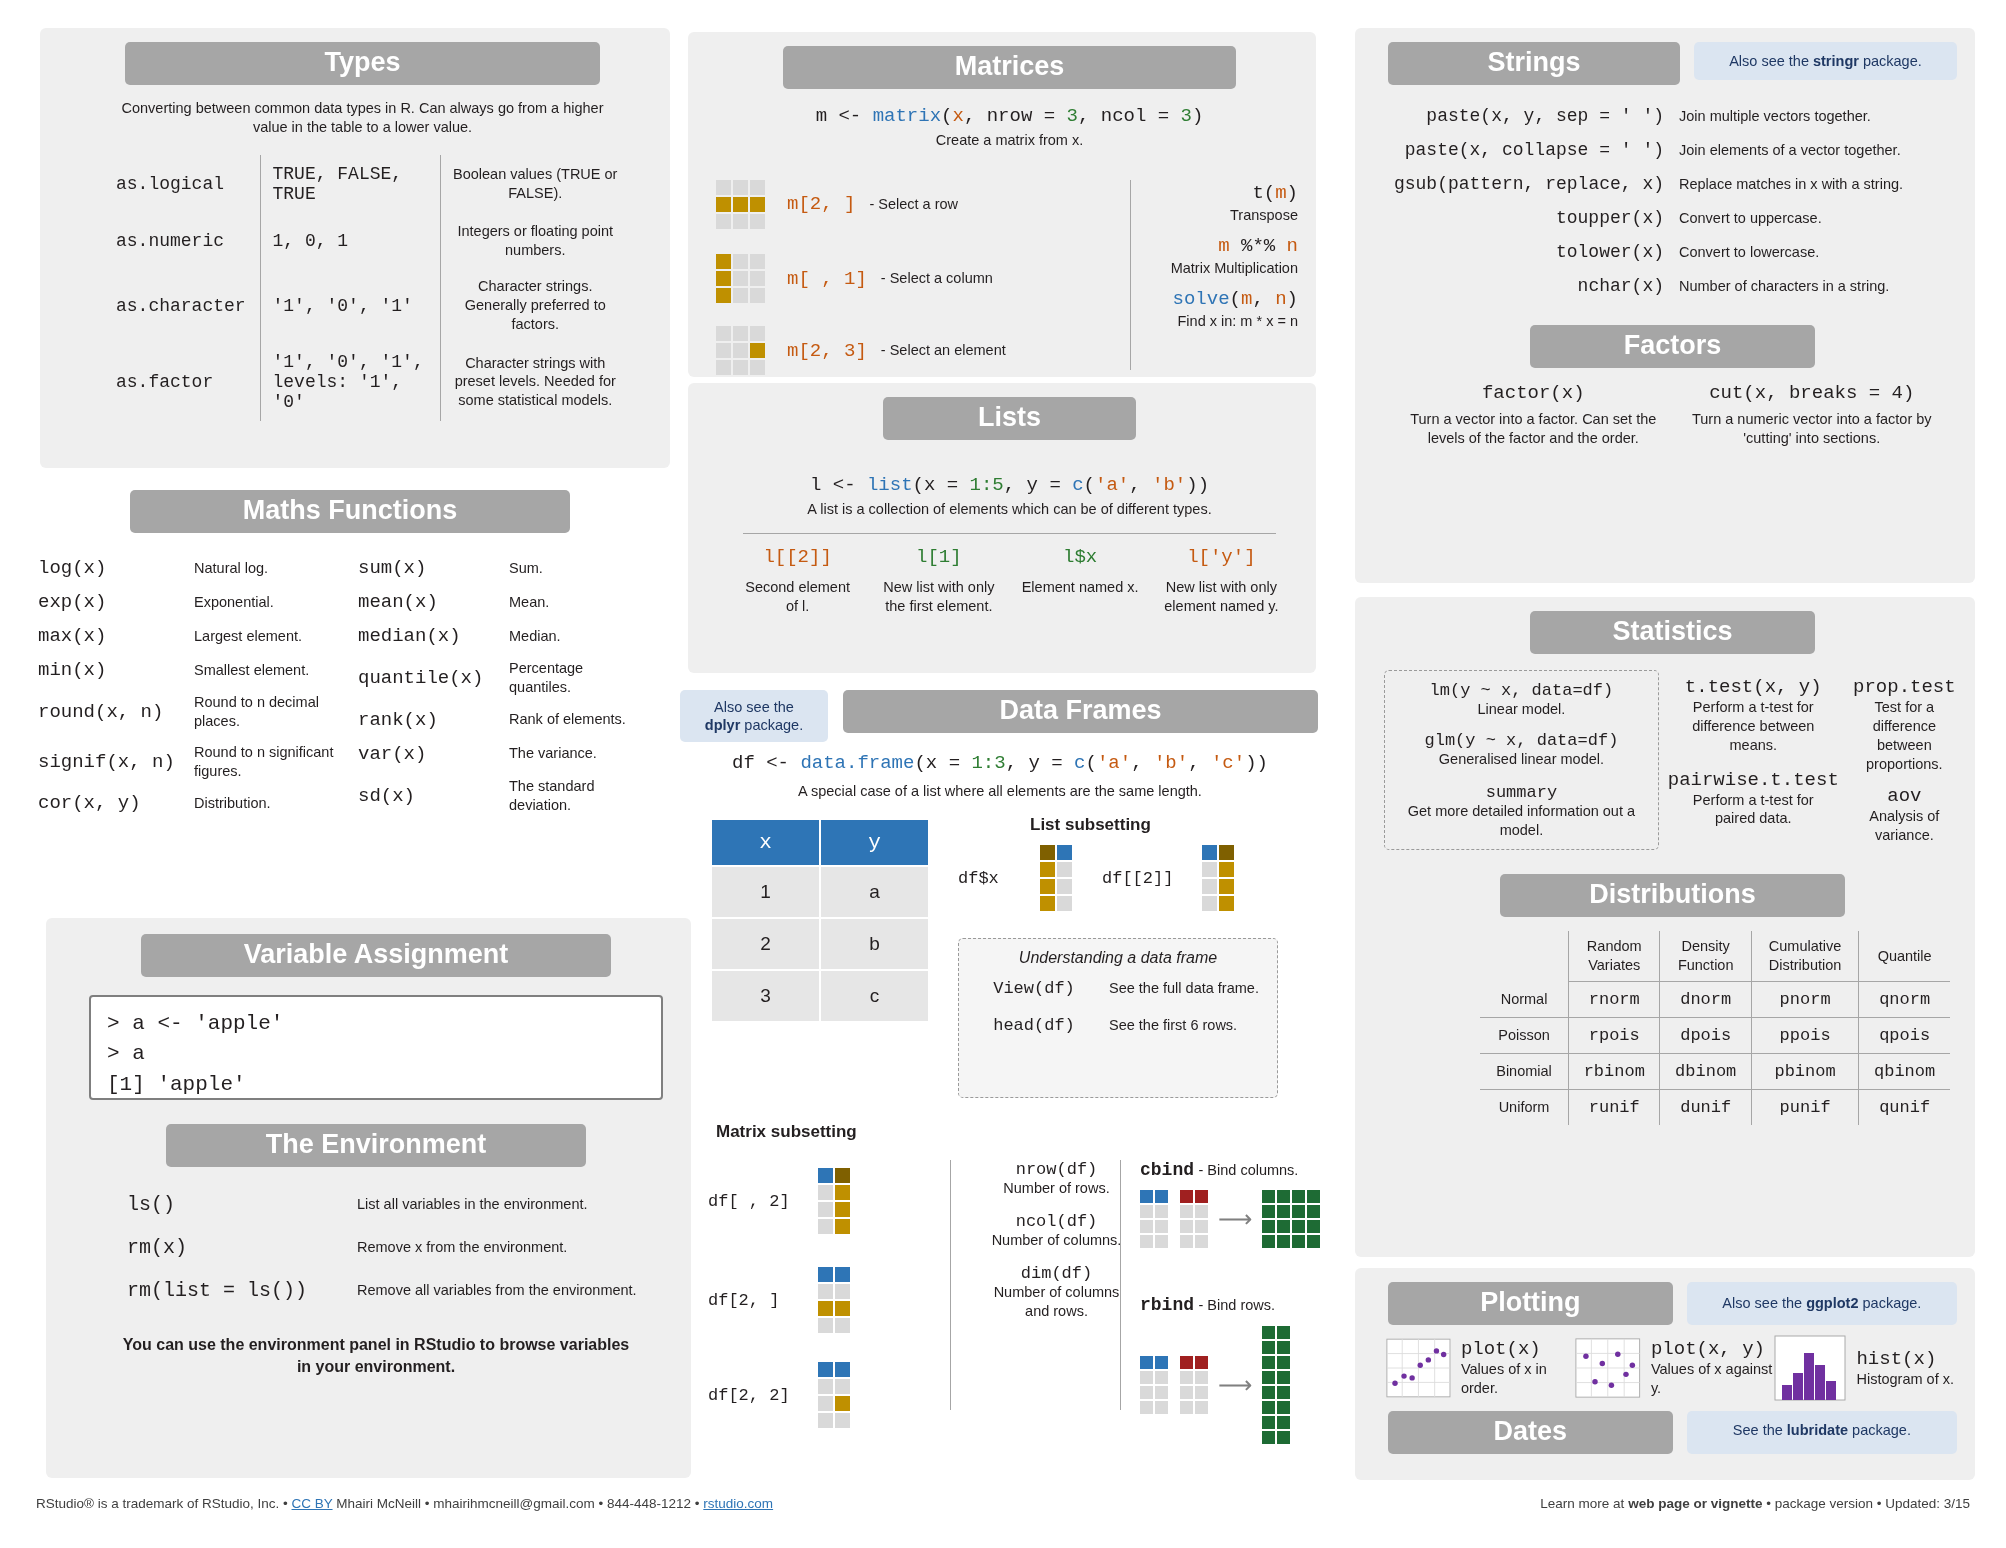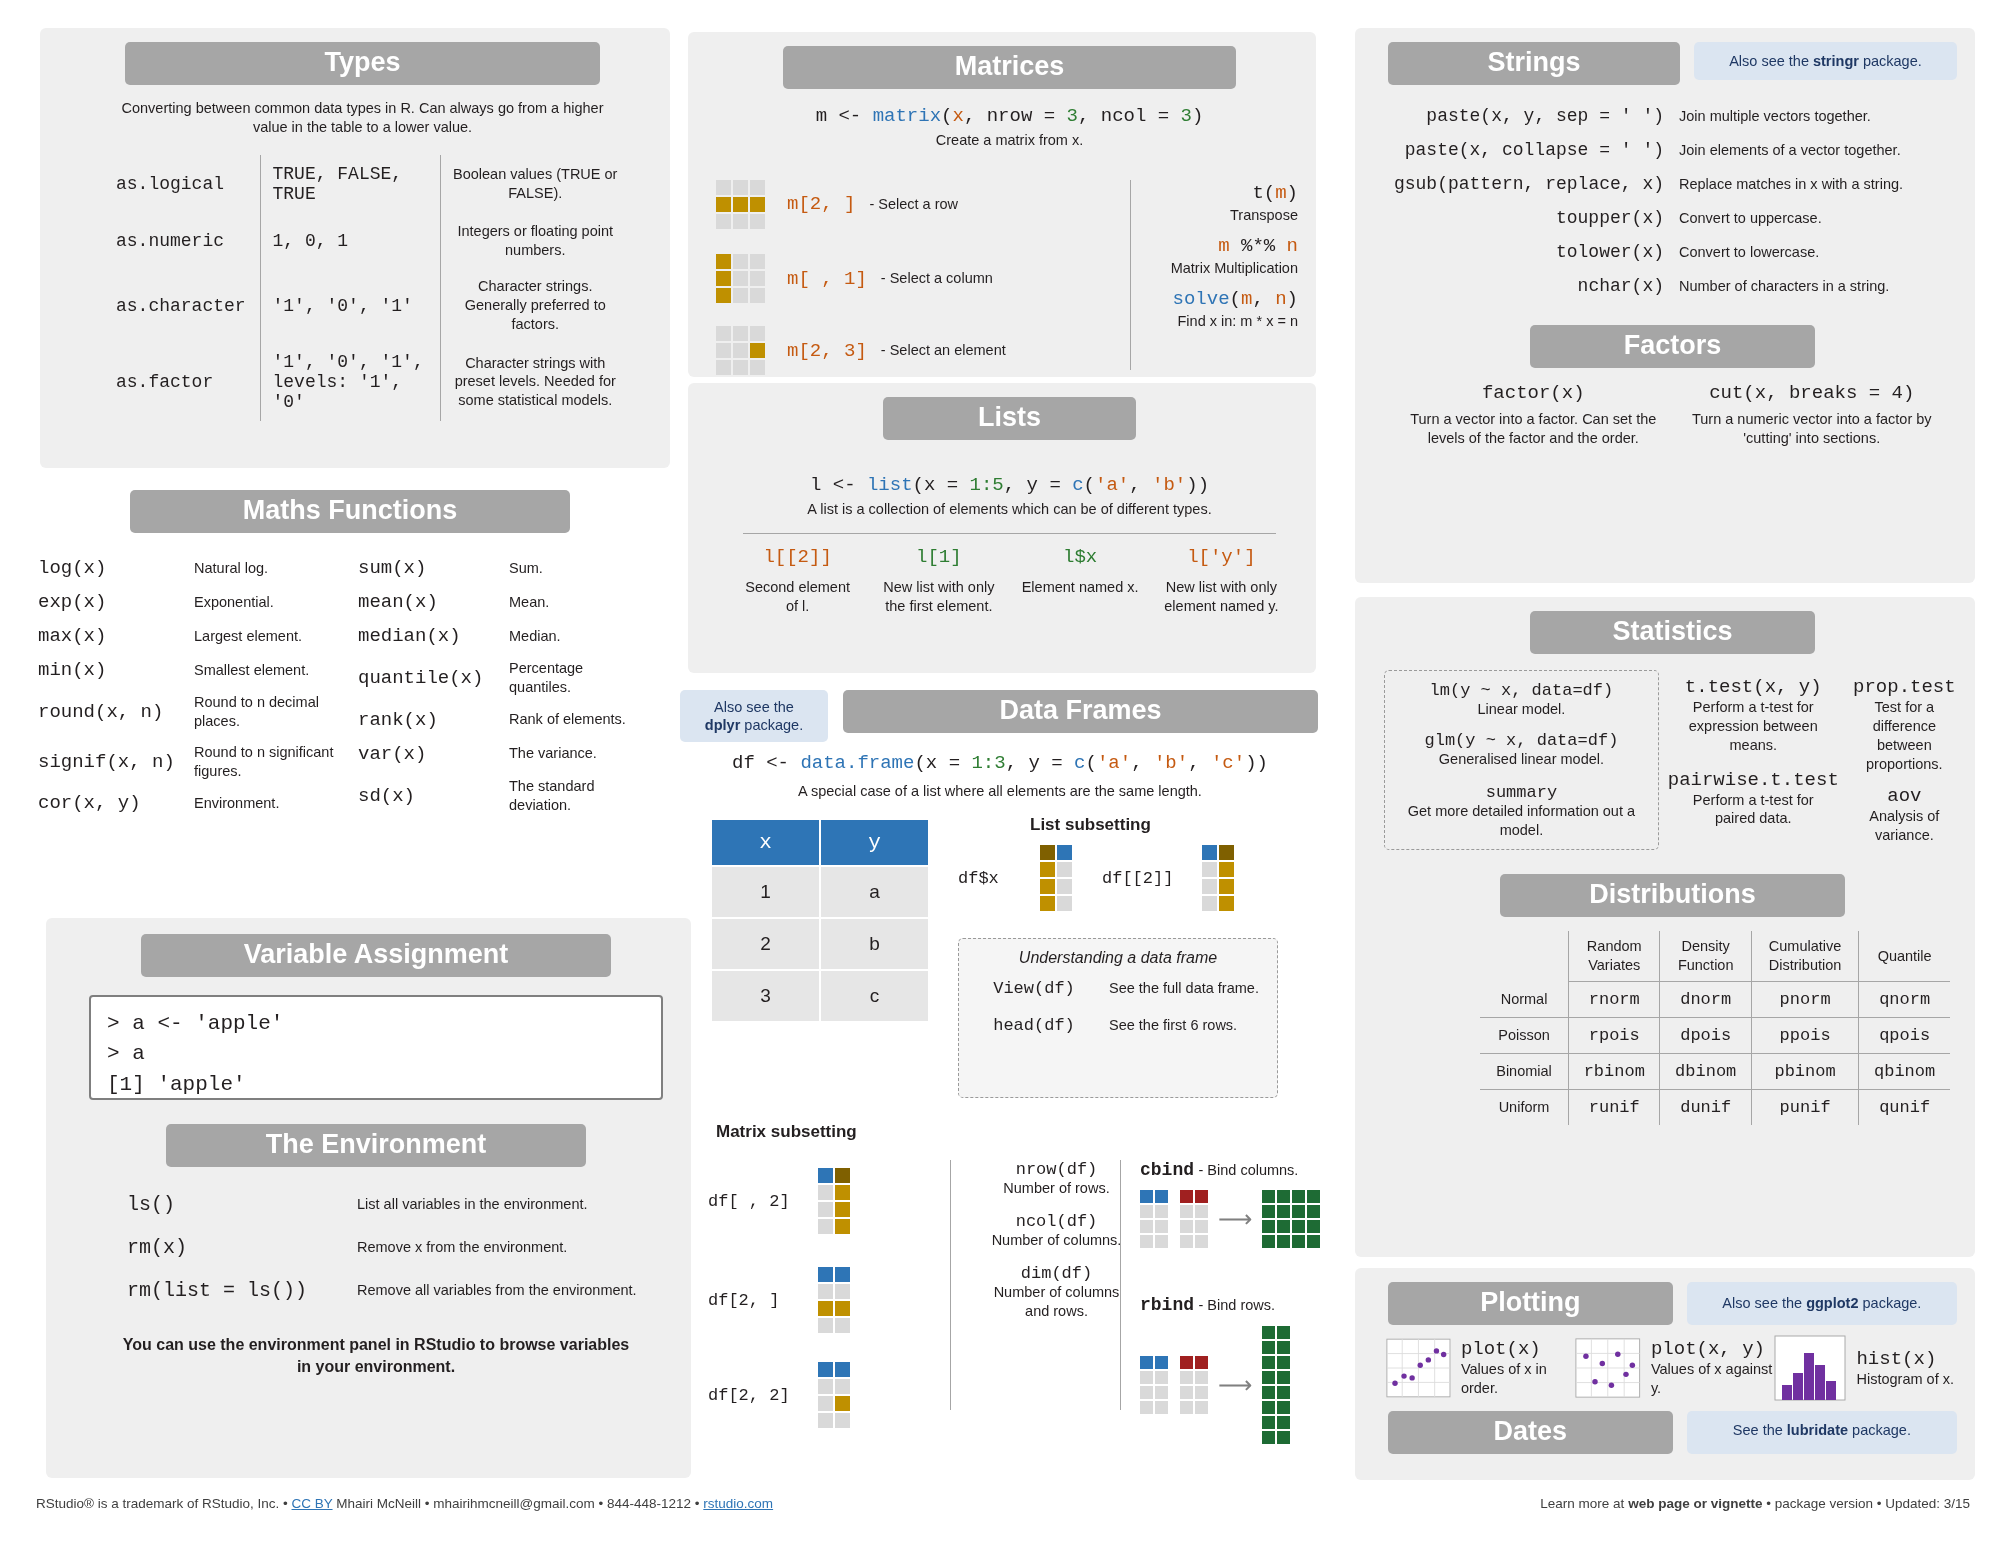--- a/index.html
+++ b/index.html
@@ -108,21 +108,21 @@
       <tr>
             <td class="mono" style="font-size:19px; padding:6px 8px;">round(x, n)</td>
             <td class="desc" style="padding:6px 4px;">Round to n decimal places.</td>
           </tr>
       <tr>
             <td class="mono" style="font-size:19px; padding:6px 8px;">signif(x, n)</td>
             <td class="desc" style="padding:6px 4px;">Round to n significant figures.</td>
           </tr>
       <tr>
             <td class="mono" style="font-size:19px; padding:6px 8px;">cor(x, y)</td>
-            <td class="desc" style="padding:6px 4px;">Environment.</td>
+            <td class="desc" style="padding:6px 4px;">Distribution.</td>
           </tr>
     </tbody>
       </table>
     <table class="t" style="width:300px;">
       <tbody>
           <tr>
             <td class="mono" style="font-size:19px; padding:6px 8px; width:155px;">sum(x)</td>
             <td class="desc" style="padding:6px 4px;">Sum.</td>
           </tr>
       <tr>
@@ -547,21 +547,21 @@
     <div class="dashed" style="width:290px; padding:10px 8px; text-align:center;">
       <div class="code-s">lm(y ~ x, data=df)</div>
       <div class="desc">Linear model.</div>
       <div class="code-s" style="margin-top:12px;">glm(y ~ x, data=df)</div>
       <div class="desc">Generalised linear model.</div>
       <div class="code-s" style="margin-top:14px;">summary</div>
       <div class="desc">Get more detailed information out a model.</div>
     </div>
     <div style="width:200px; text-align:center; padding-top:6px;">
       <div class="code-s" style="font-size:19px;">t.test(x, y)</div>
-      <div class="desc" style="padding:0 16px;">Perform a t-test for expression between means.</div>
+      <div class="desc" style="padding:0 16px;">Perform a t-test for difference between means.</div>
       <div class="code-s" style="font-size:19px; margin-top:14px;">pairwise.t.test</div>
       <div class="desc" style="padding:0 16px;">Perform a t-test for paired data.</div>
     </div>
     <div style="width:120px; text-align:center; padding-top:6px;">
       <div class="code-s" style="font-size:19px;">prop.test</div>
       <div class="desc">Test for a difference between proportions.</div>
       <div class="code-s" style="font-size:19px; margin-top:12px;">aov</div>
       <div class="desc">Analysis of variance.</div>
     </div>
   </div>

